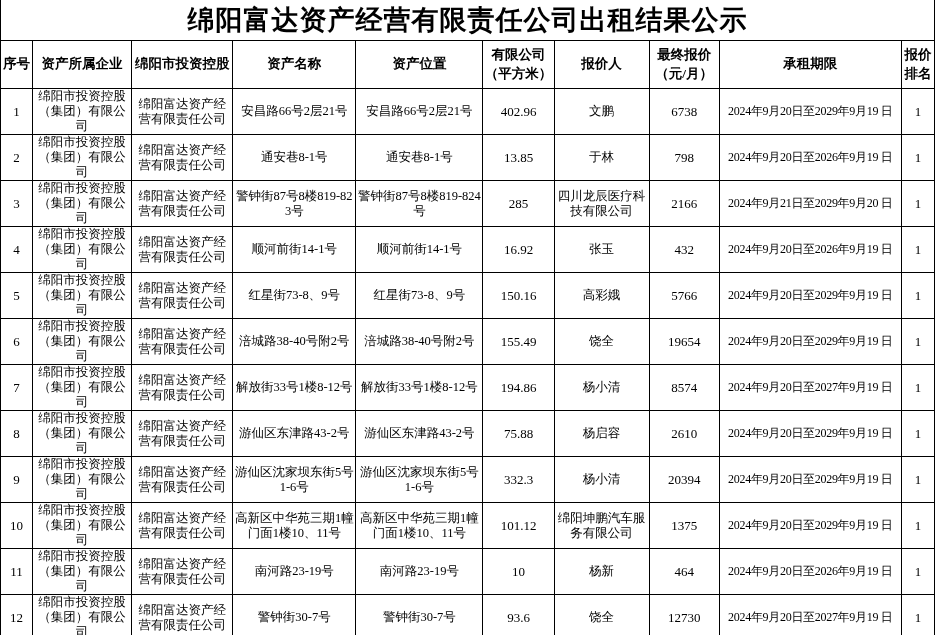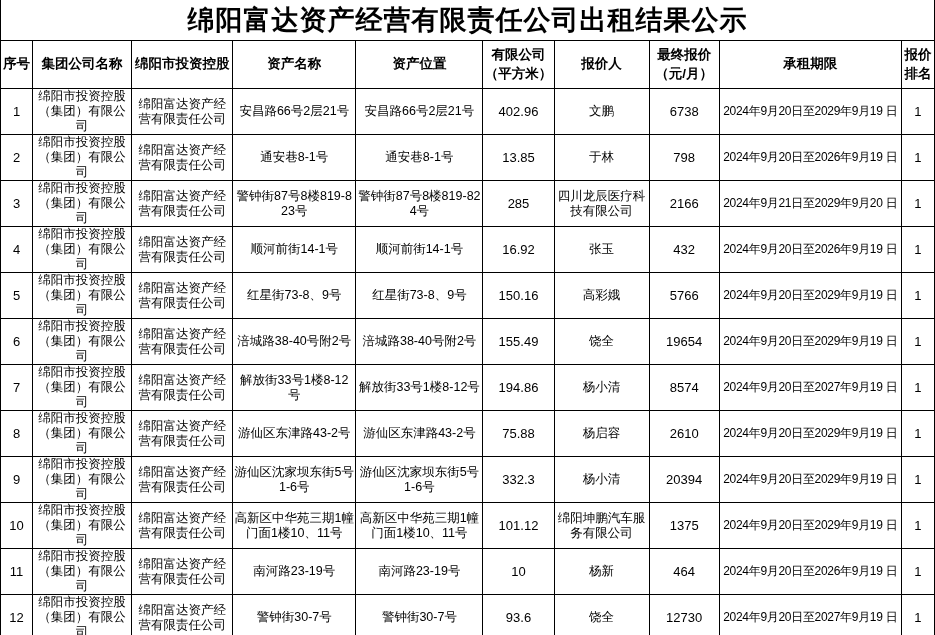--- a/index.html
+++ b/index.html
@@ -1,18 +1,18 @@
 <!DOCTYPE html>
 <html><head>
 <meta charset="utf-8">
 <style>
   html,body{margin:0;padding:0;background:#ffffff;}
   .page{
     width:935px;height:635px;
-    font-family:Liberation Sans, sans-serif;
+    font-family:Liberation Serif, serif;
     color:#000;background:#fff;overflow:hidden;
   }
   .title-wrap{
     box-sizing:border-box;width:935px;height:40px;
     border-left:1px solid #000;border-right:1px solid #000;
     display:flex;align-items:center;justify-content:center;
   }
   .title{font-size:27px;font-weight:bold;letter-spacing:1px;white-space:nowrap;}
   table.results{
     border-collapse:collapse;table-layout:fixed;width:935px;
@@ -46,21 +46,21 @@
         <col style="width:127px">
         <col style="width:71px">
       <col style="width:95px">
         <col style="width:70px">
         <col style="width:182px">
       <col style="width:33px">
     </colgroup>
     <thead>
       <tr>
         <th>序号</th>
-        <th>集团公司名称</th>
+        <th>资产所属企业</th>
         <th>绵阳市投资控股</th>
         <th>资产名称</th>
         <th>资产位置</th>
         <th>有限公司（平方米）</th>
         <th>报价人</th>
         <th>最终报价（元/月）</th>
         <th>承租期限</th>
         <th>报价排名</th>
       </tr>
     </thead>

